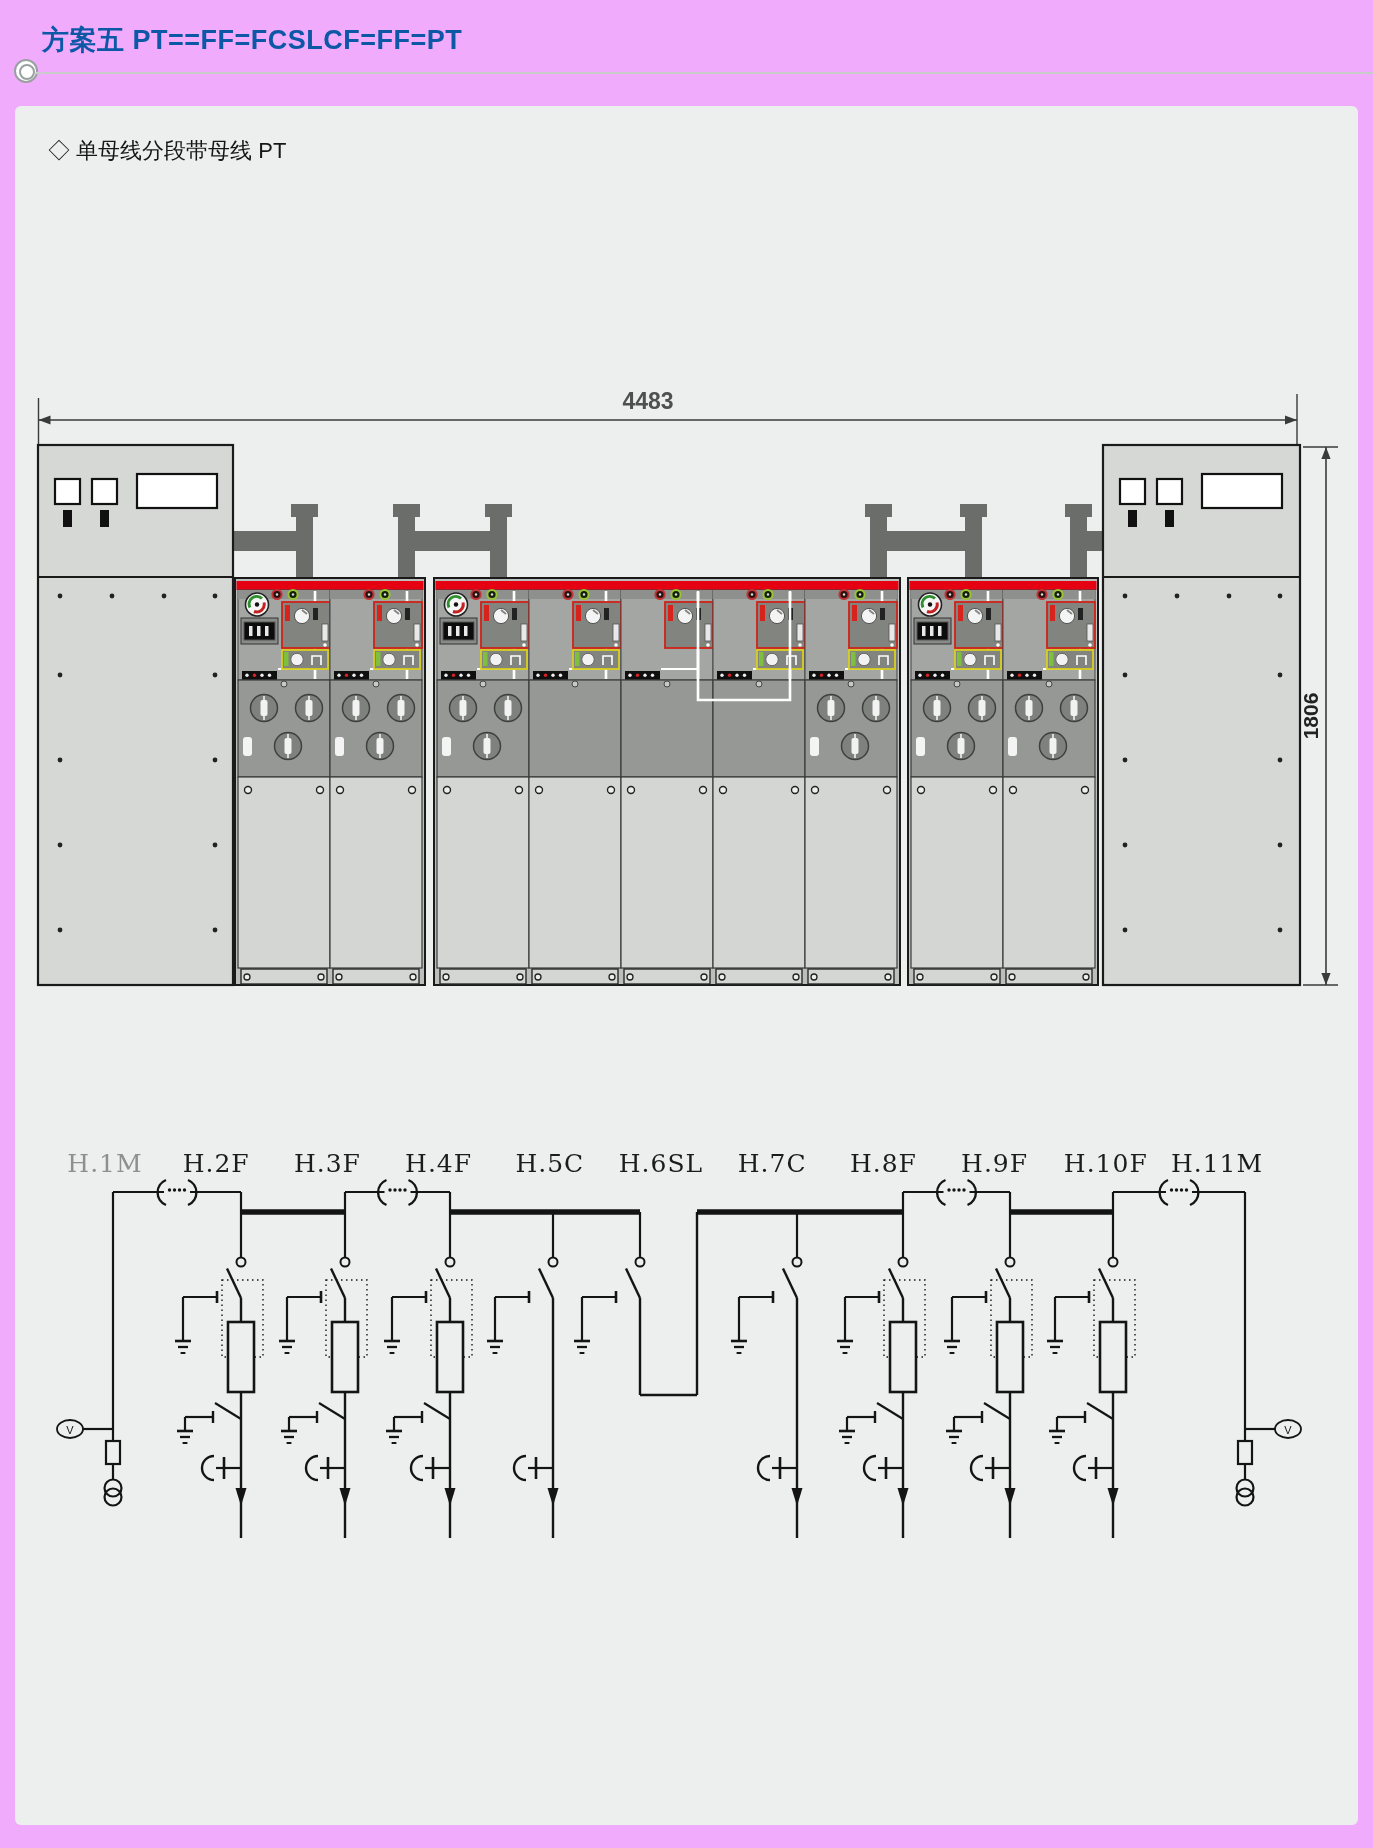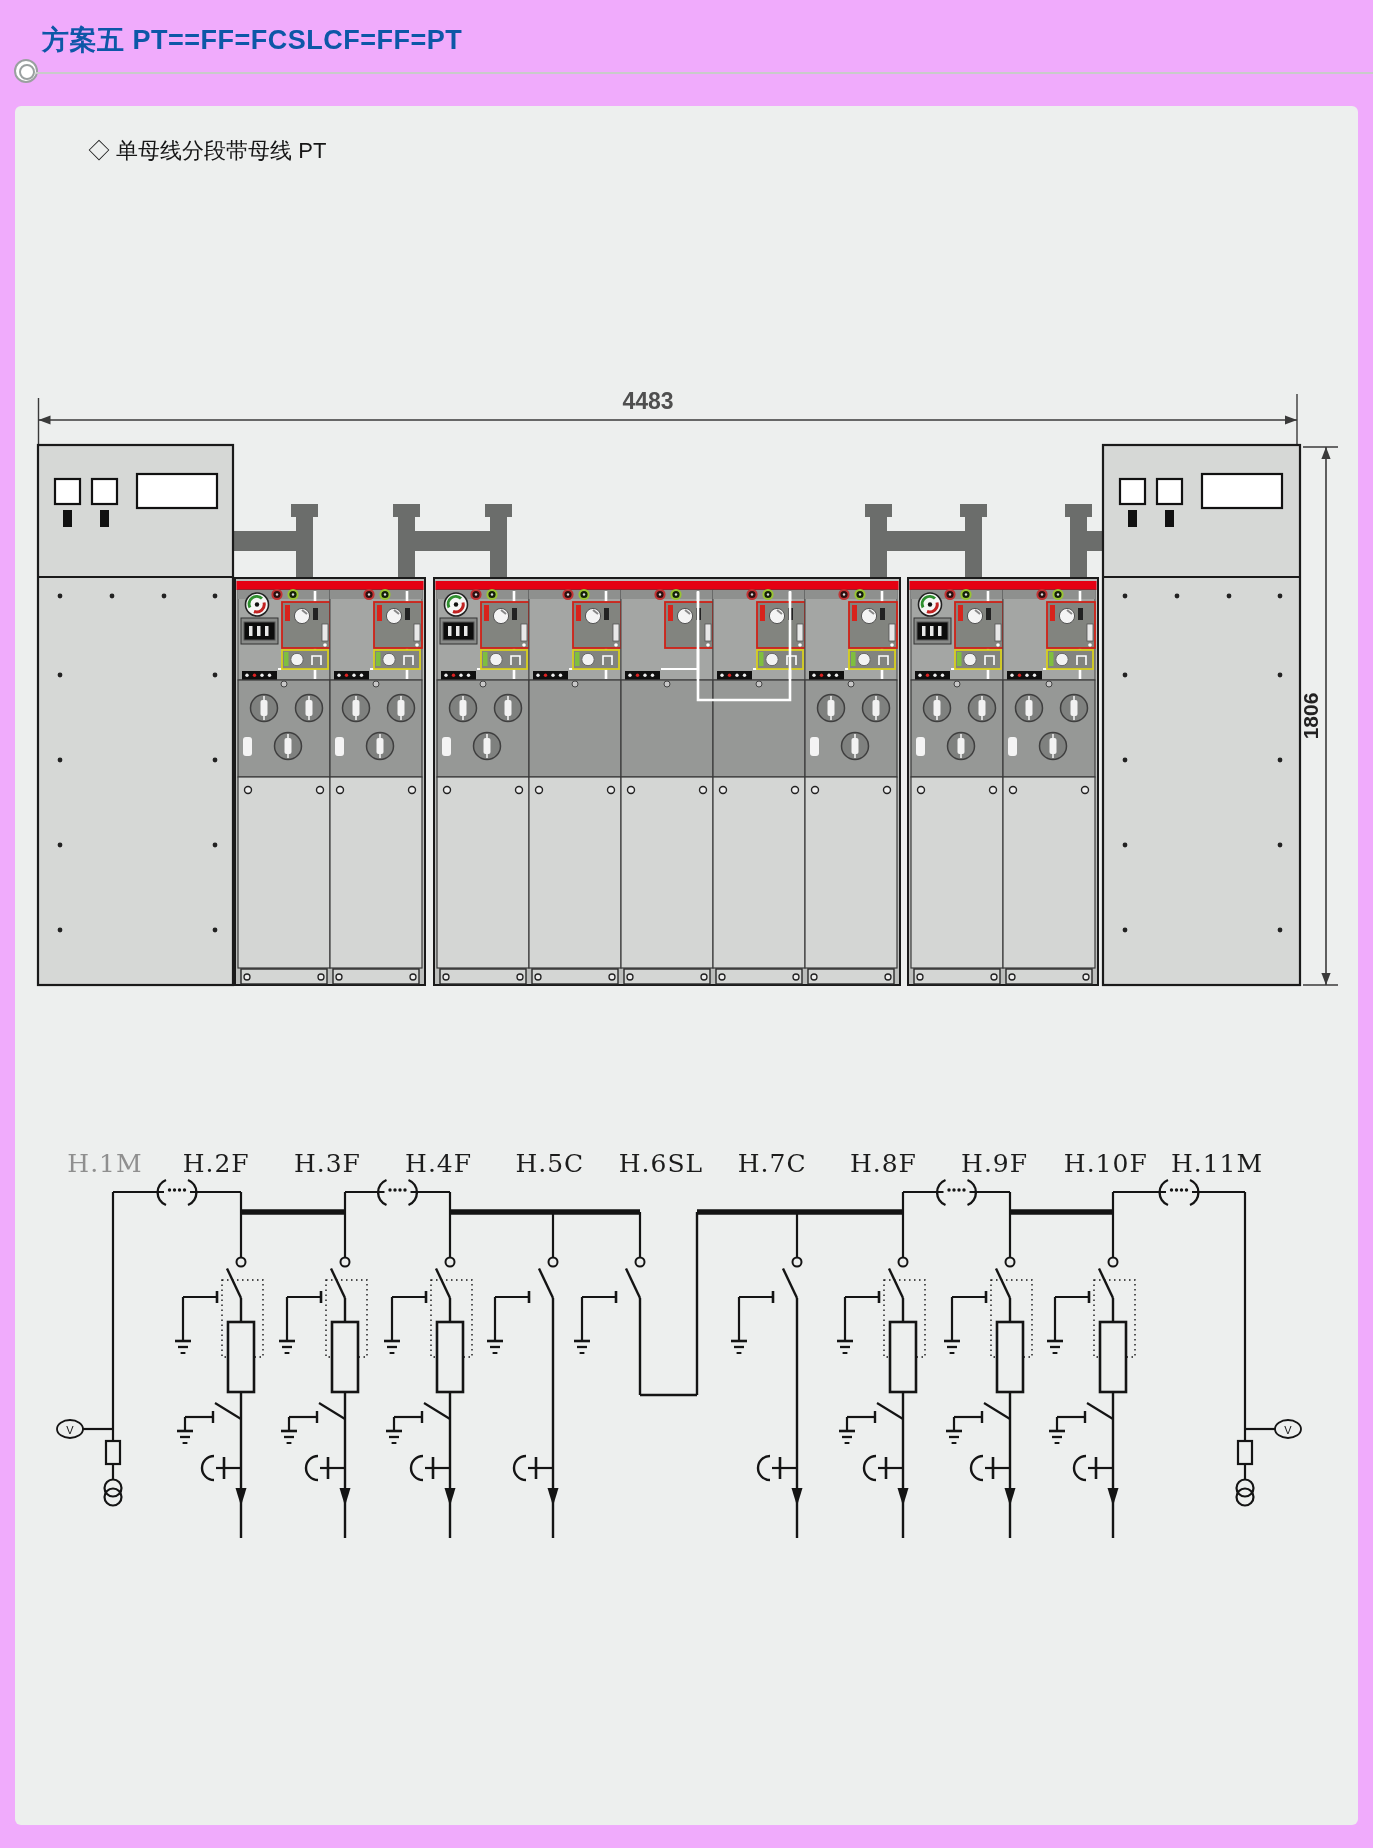--- a/index.html
+++ b/index.html
@@ -7,21 +7,21 @@
         font-family:"Liberation Sans",sans-serif;}
   .title{position:absolute;left:42px;top:22px;margin:0;font-size:27px;font-weight:bold;
          color:#0d57a7;letter-spacing:0.5px;white-space:nowrap;}
   .rule{position:absolute;left:36px;top:72px;width:1337px;height:2px;background:#c9cbca;}
   .ring{position:absolute;left:14px;top:59px;width:24px;height:24px;border:2px solid #9aa0a0;
         border-radius:50%;background:#fff;box-sizing:border-box;}
   .ring::after{content:"";position:absolute;left:3px;top:3px;width:12px;height:12px;
         border:2px solid #9aa0a0;border-radius:50%;}
   .content{position:absolute;left:15px;top:106px;width:1343px;height:1719px;
         background:#edefee;border-radius:6px;}
-  .subtitle{position:absolute;left:48px;top:136px;font-size:22px;color:#161616;white-space:nowrap;margin-left:40px;}
+  .subtitle{position:absolute;left:48px;top:136px;font-size:22px;color:#161616;white-space:nowrap;}
   svg.draw{position:absolute;left:0;top:0;width:1373px;height:1848px;}
 </style>
 </head>
 <body>
 
 <div class="page">
   <h1 class="title">方案五 PT==FF=FCSLCF=FF=PT</h1>
   <span class="ring"></span>
   <div class="rule"></div>
   <div class="content"></div>

